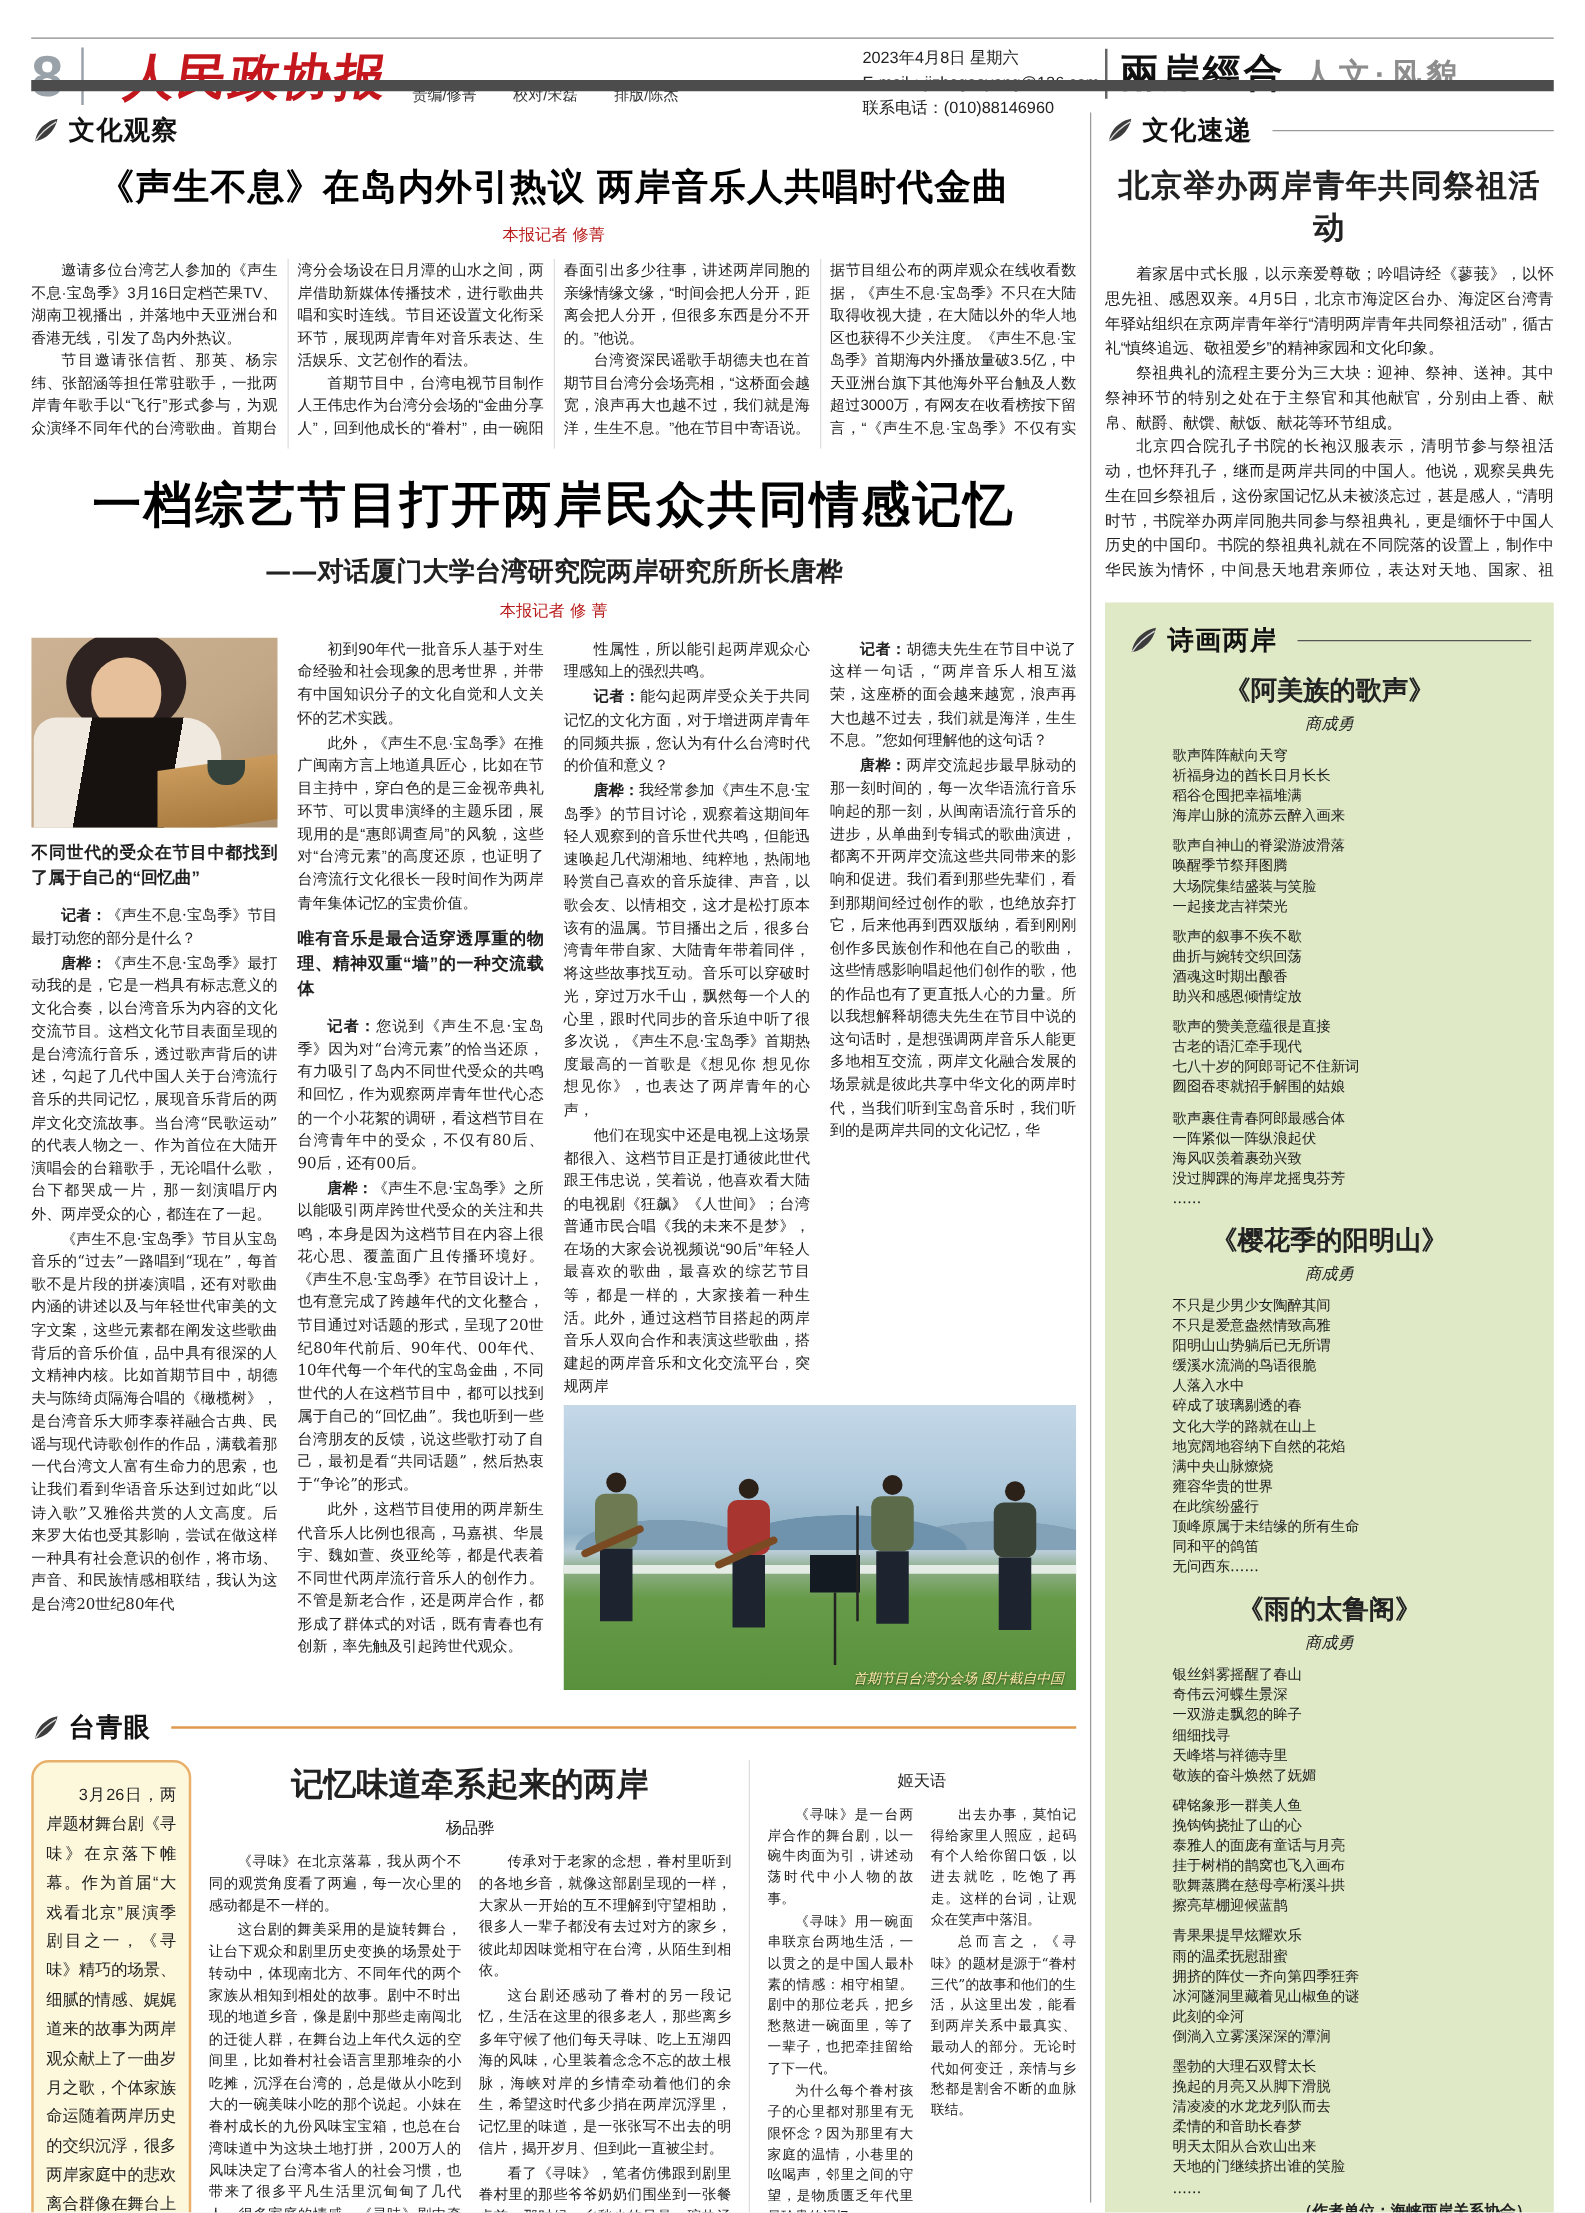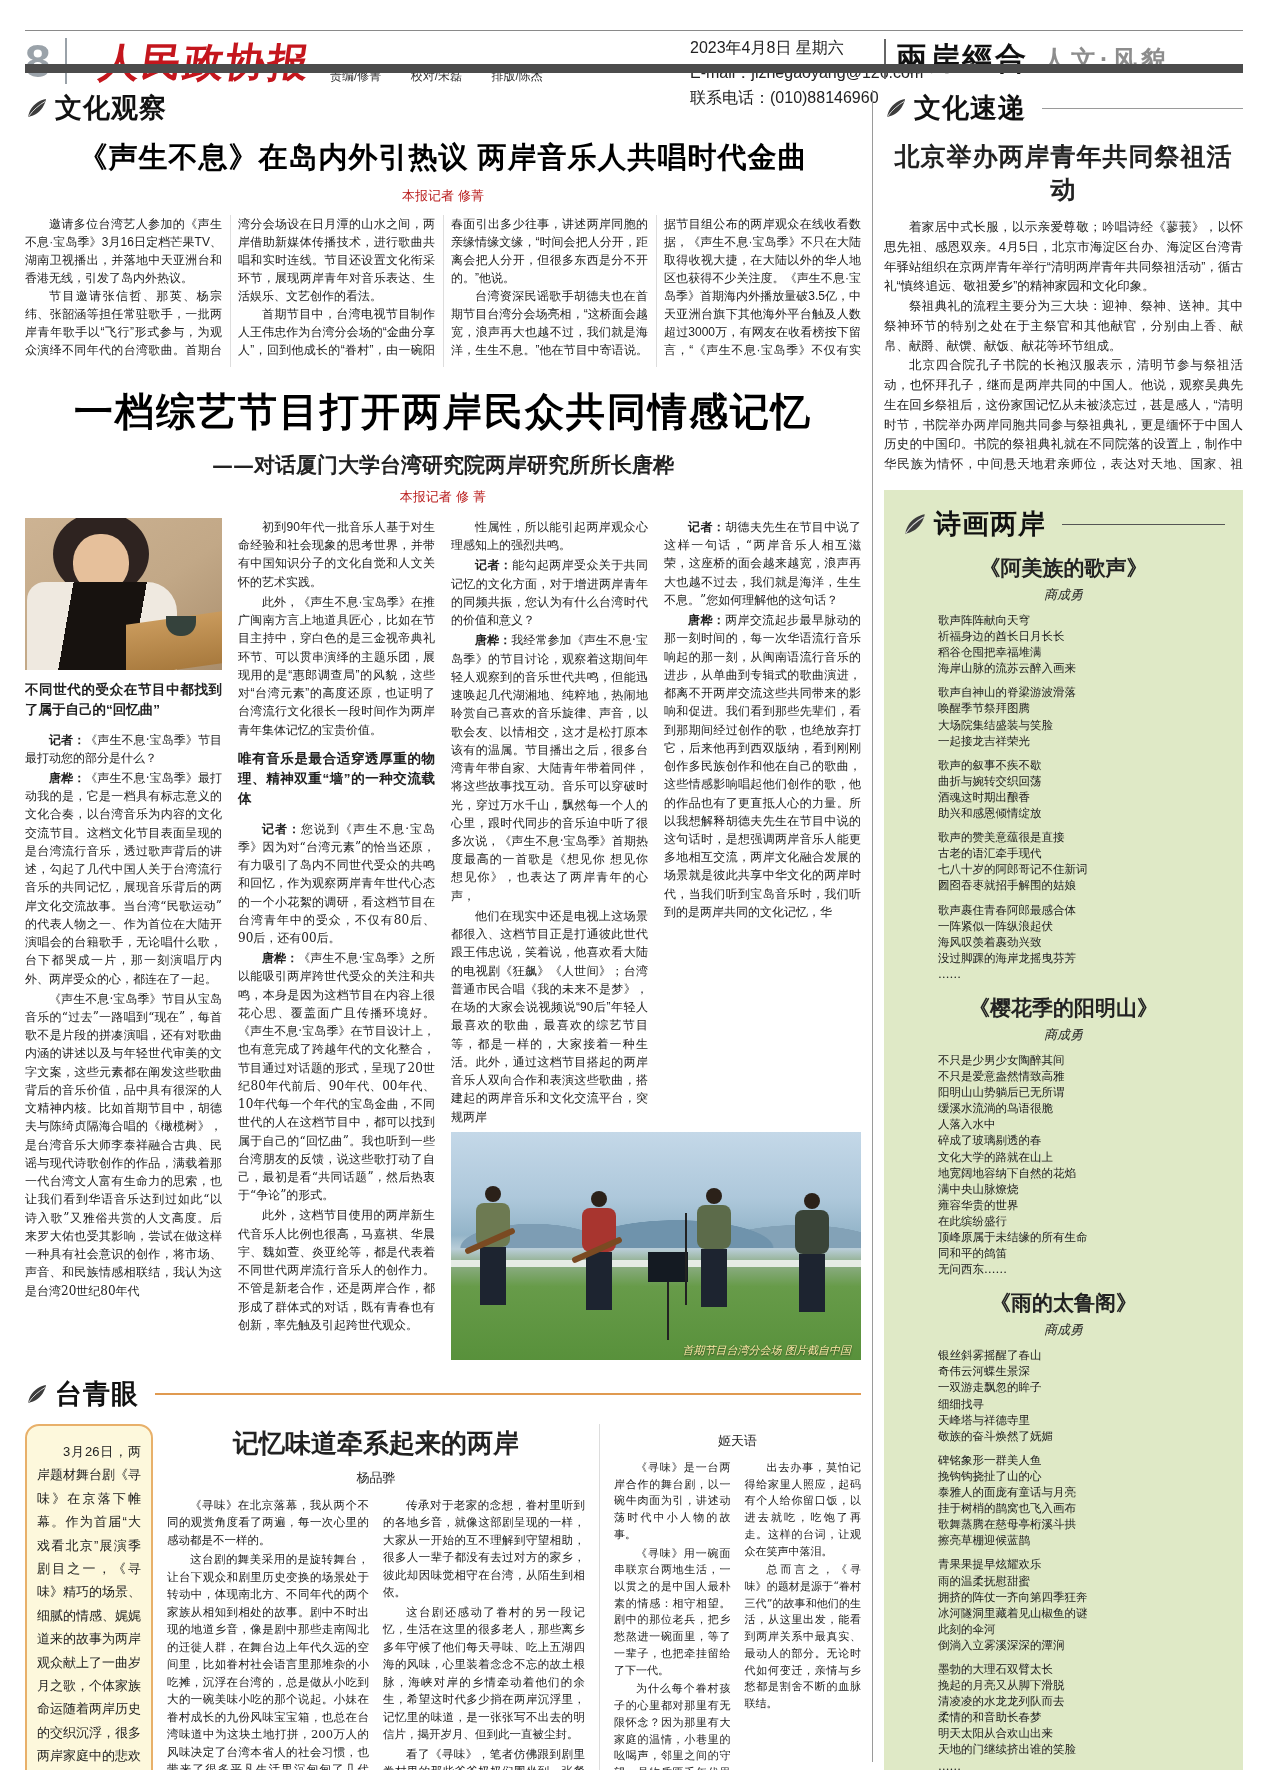--- a/index.html
+++ b/index.html
@@ -7,30 +7,30 @@
   .page{position:relative;width:1268px;height:1770px;background:#fff;margin:0 auto;
         font-family:"Liberation Sans","DejaVu Sans",sans-serif;color:#222;overflow:hidden;}
   
   .top-rule{position:absolute;top:30px;left:25px;width:1218px;border-top:1px solid #8a8a8a;}
   .page-num{position:absolute;left:25px;top:38px;font-size:46px;font-weight:bold;color:#9aa2a9;
             padding-right:14px;border-right:2px solid #9aa2a9;line-height:1;}
   .masthead{position:absolute;left:100px;top:42px;font-family:"DejaVu Serif",serif;
             font-size:40px;font-weight:bold;color:#c4161d;transform:skewX(-8deg);letter-spacing:2px;line-height:1;}
   .credits{position:absolute;left:330px;top:68px;font-size:12px;color:#333;}
   .credits span{margin-right:26px;}
-  .issue-info{position:absolute;left:690px;top:36px;font-size:16px;color:#222;line-height:1.55;}
+  .issue-info{position:absolute;left:690px;top:36px;font-size:13px;color:#222;line-height:1.55;}
   .banner{position:absolute;left:884px;top:38px;display:flex;align-items:center;}
   .banner .vline{width:2px;height:40px;background:#666;margin-right:10px;}
   .banner .sec-title{font-family:"DejaVu Serif",serif;font-size:31px;font-weight:bold;color:#111;letter-spacing:2px;}
   .banner .sec-sub{font-size:25px;font-weight:bold;color:#8d8d8d;margin-left:14px;letter-spacing:4px;}
   .thick-bar{position:absolute;top:64px;left:25px;width:1218px;height:9px;background:#4c4c4c;}
   .main-vrule{position:absolute;left:872px;top:90px;width:1px;height:1672px;background:#9a9a9a;}
   
   .sec-head{display:flex;align-items:center;gap:6px;}
-  .sec-head .label{font-size:27px;font-weight:bold;color:#111;letter-spacing:1px;}
+  .sec-head .label{font-size:21px;font-weight:bold;color:#111;letter-spacing:1px;}
   .sec-head .hline{flex:1;height:2px;margin-left:10px;}
   .hline.gray{background:#9a9a9a;height:1px;}
   .hline.orange{background:#e09a50;}
   .hline.dark{background:#555;height:1px;}
   
   .left-col{position:absolute;left:25px;top:90px;width:836px;}
   .cw-headline{margin-top:12px;text-align:center;font-size:29px;font-weight:bold;letter-spacing:1px;color:#000;}
   .byline{text-align:center;font-size:13px;color:#b91c1c;margin-top:9px;font-family:"DejaVu Serif",serif;}
   .cw-body{margin-top:10px;height:152px;overflow:hidden;column-count:4;column-gap:16px;
            column-rule:1px solid #ddd;column-fill:auto;font-size:12px;line-height:1.5;text-align:justify;}

